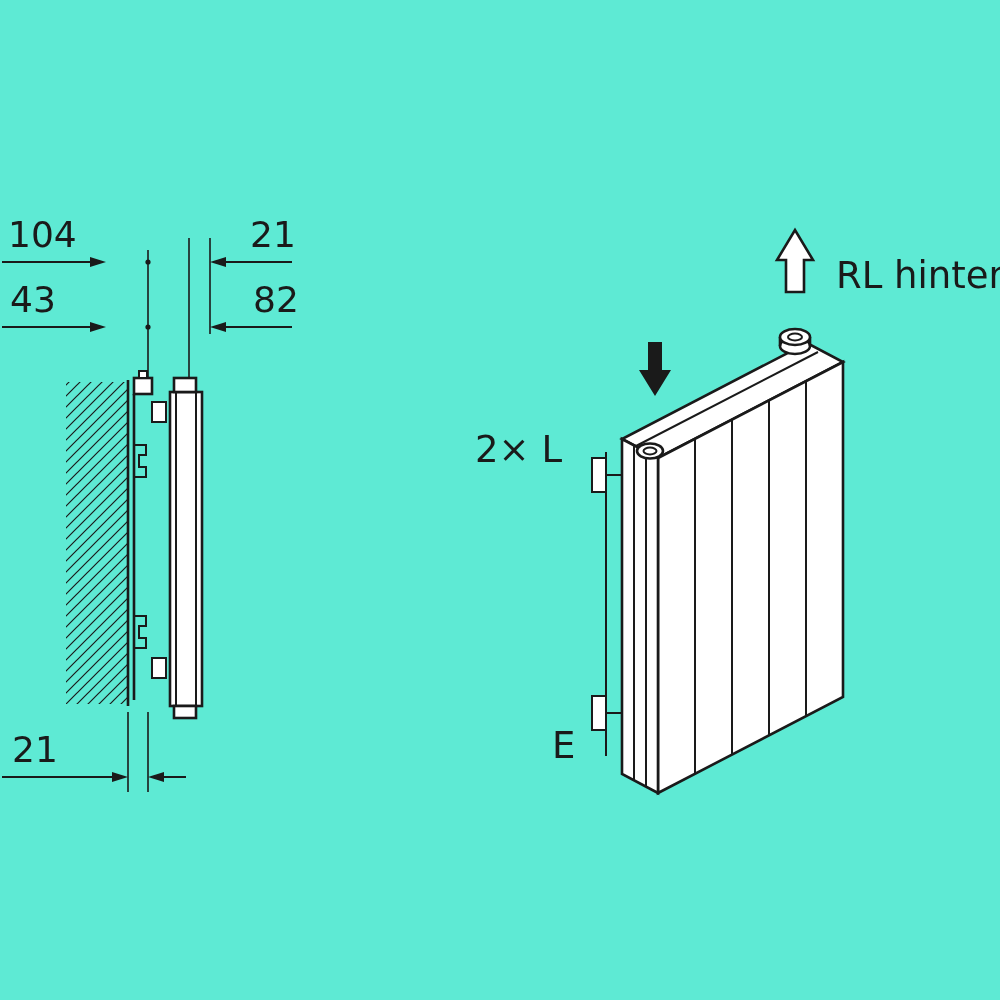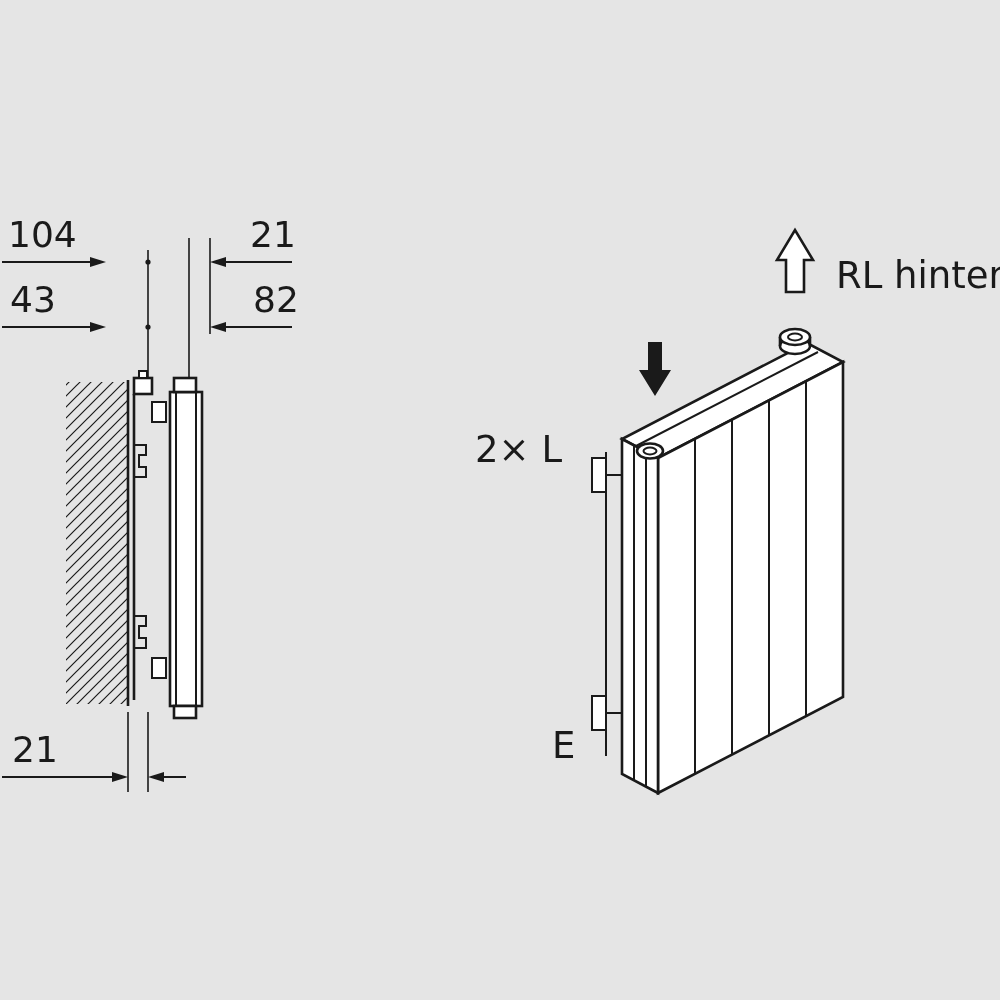--- a/index.html
+++ b/index.html
@@ -1,16 +1,16 @@
 <!DOCTYPE html>
 <html><head>
 <meta charset="utf-8">
 <style>
   html,body{margin:0;padding:0;background:#ffffff;}
-  .stage{width:1000px;height:1000px;position:relative;background:#e5e5e5;overflow:hidden;}
+  .stage{width:1000px;height:1000px;position:relative;background:#5eead4;overflow:hidden;}
   svg{display:block;}
   text{font-family:"DejaVu Sans","Liberation Sans",sans-serif;fill:#1a1a1a;}
   .dim-text{font-size:36px;}
   .label-text{font-size:37px;}
   .line{stroke:#1a1a1a;fill:none;}
   .thick{stroke-width:2.6;}
   .mid{stroke-width:2.0;}
   .thin{stroke-width:1.6;}
   .fillblack{fill:#1a1a1a;stroke:none;}
   .white{fill:#ffffff;}

